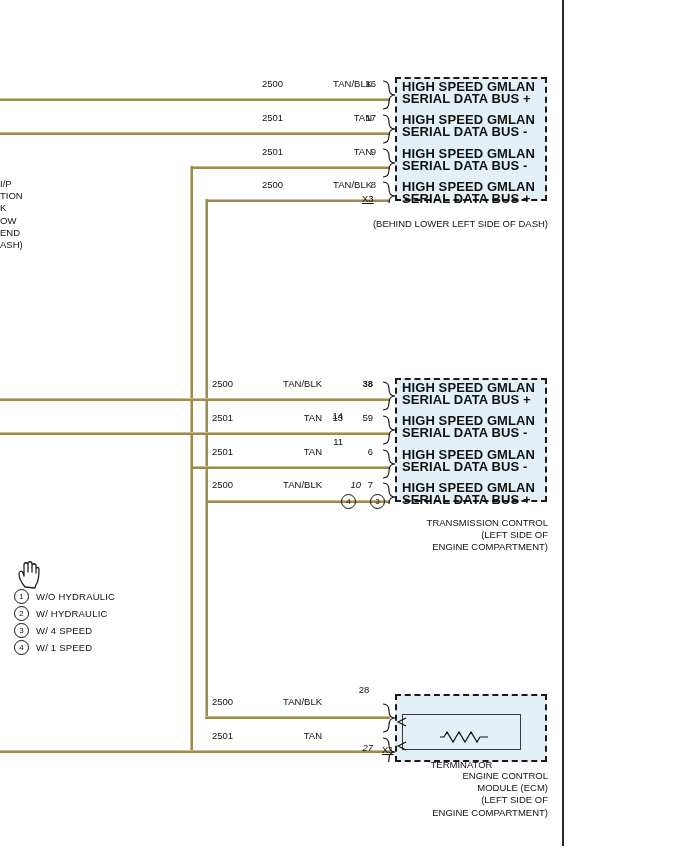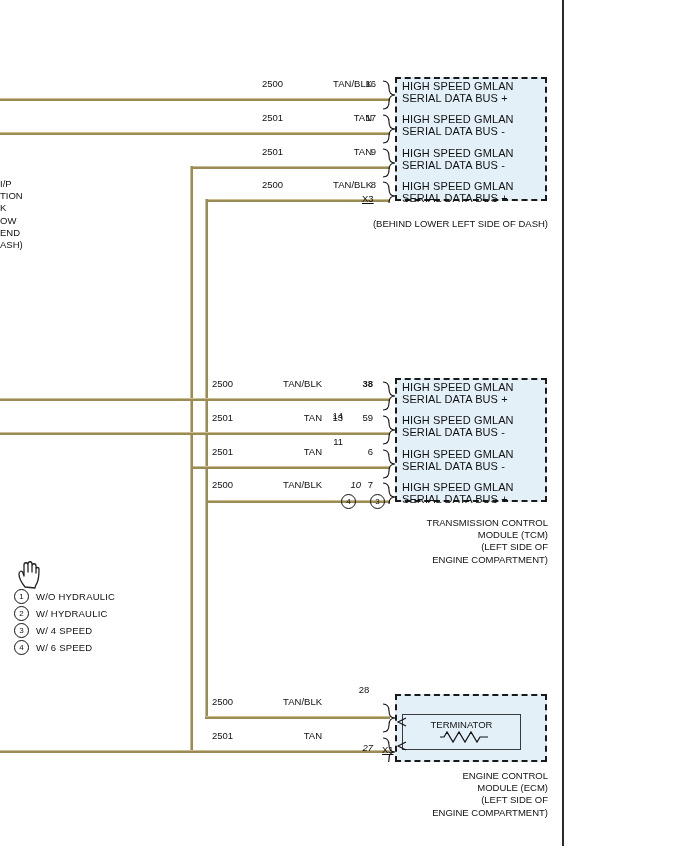--- a/index.html
+++ b/index.html
@@ -16,22 +16,22 @@
   .wire{background:#9b8b55;position:absolute;}
   .wire-h{height:3px;border-top:1px solid #cbbe92;box-sizing:border-box;}
   .wire-v{width:3px;border-left:1px solid #cbbe92;box-sizing:border-box;}
 
   
   .module{
     position:absolute;background:#e3f0f8;
     border:2px dashed #1a1a1a;box-sizing:border-box;
   }
   .modtext{
-    position:absolute;font-size:11px;color:#111;letter-spacing:.1px;
-    line-height:11.5px;white-space:nowrap;
+    position:absolute;font-size:13px;color:#111;letter-spacing:.1px;
+    line-height:11.5px;white-space:nowrap;font-weight:bold;
   }
 
   
   .lbl{position:absolute;font-size:9.5px;color:#111;white-space:nowrap;}
   .lbl-r{text-align:right;}
   .conn{position:absolute;font-size:9.5px;color:#111;
         text-decoration:underline;white-space:nowrap;}
 
   
   .caption{
@@ -55,21 +55,21 @@
     border-radius:50%;font-size:8px;line-height:13px;text-align:center;color:#111;
   }
 
   
   .terminator-box{
     position:absolute;background:#e3f0f8;border:1px solid #3a3a3a;
     box-sizing:border-box;
   }
   .terminator-label{
     position:absolute;font-size:9.5px;color:#111;white-space:nowrap;
-    text-align:center;width:100%;
+    text-align:center;width:100%;margin-top:40px;
   }
 
   
   .divider{position:absolute;background:#2b2b2b;width:2px;}
 
   
   .cursor{position:absolute;}
 </style>
 </head>
 <body>
@@ -196,21 +196,20 @@
   <div class="lbl" style="left:212px;top:479px;">2500</div>
   <div class="lbl lbl-r" style="left:250px;top:479px;width:72px;">TAN/BLK</div>
   <div class="lbl lbl-r" style="left:343px;top:479px;width:18px;font-style:italic;">10</div>
   <div class="lbl lbl-r" style="left:355px;top:479px;width:18px;">7</div>
 
   <div class="circmark" style="left:341px;top:494px;">4</div>
   <div class="circmark" style="left:370px;top:494px;">3</div>
 
   <div class="caption" style="left:307px;top:517px;width:241px;">
     <div>TRANSMISSION CONTROL</div>
-    <div>MODULE (TCM)</div>
     <div>(LEFT SIDE OF</div>
     <div>ENGINE COMPARTMENT)</div>
   </div>
 
   <div class="wire wire-h" style="left:205px;top:716px;width:185px;"></div>
   <div class="wire wire-h" style="left:0px;top:750px;width:390px;"></div>
 
   <div class="module" style="left:395px;top:694px;width:152px;height:68px;"></div>
 
   <div class="terminator-box" style="left:402px;top:714px;width:119px;height:36px;">
@@ -255,21 +254,21 @@
     <div class="legend-row">
       <div class="circnum">2</div>
       <div class="legend-label">W/ HYDRAULIC</div>
     </div>
     <div class="legend-row">
       <div class="circnum">3</div>
       <div class="legend-label">W/ 4 SPEED</div>
     </div>
     <div class="legend-row">
       <div class="circnum">4</div>
-      <div class="legend-label">W/ 6 SPEED</div>
+      <div class="legend-label">W/ 1 SPEED</div>
     </div>
   </div>
 
   <div class="divider" style="left:562px;top:0px;height:846px;"></div>
 
   <svg class="cursor" style="left:16px;top:560px;" width="26" height="30">
     <path d="M9,27 C5,22 3,17 3,14 C3,11 6,10 7,13 L8,16 L8,5
              C8,2 12,2 12,5 L12,12 L12,4 C12,1 16,1 16,4 L16,12
              L16,6 C16,3 20,3 20,6 L20,13 L20,9 C20,7 23,7 23,9
              C23,15 23,19 21,23 C20,25 19,26 19,28 Z" fill="#ffffff" stroke="#222" stroke-width="1.3" stroke-linejoin="round"></path>

